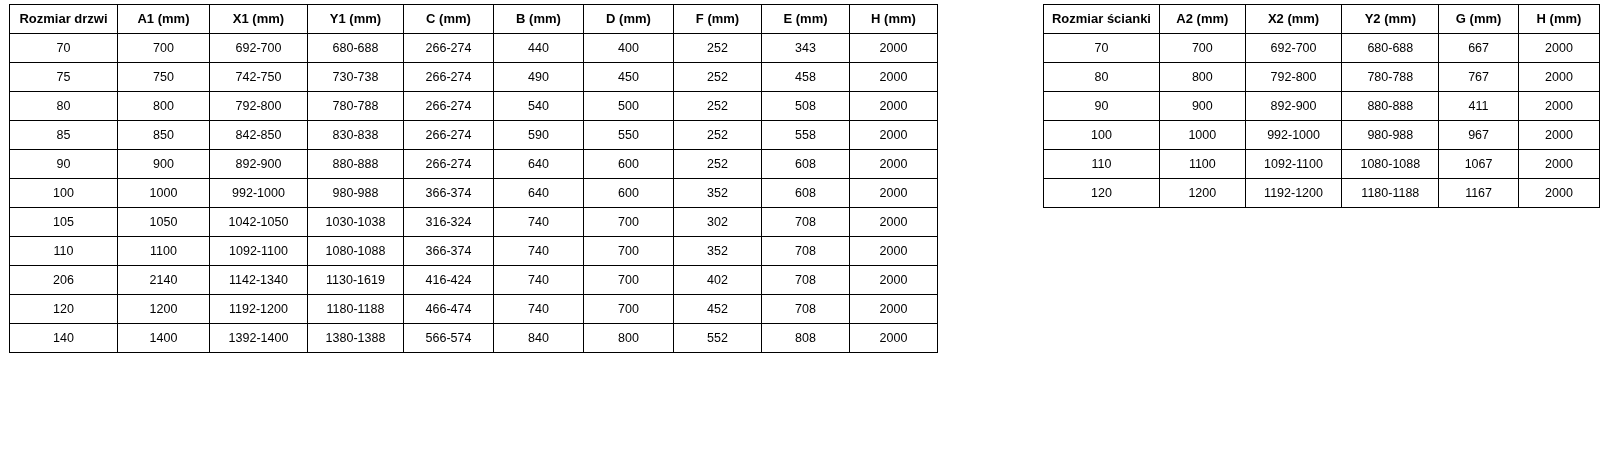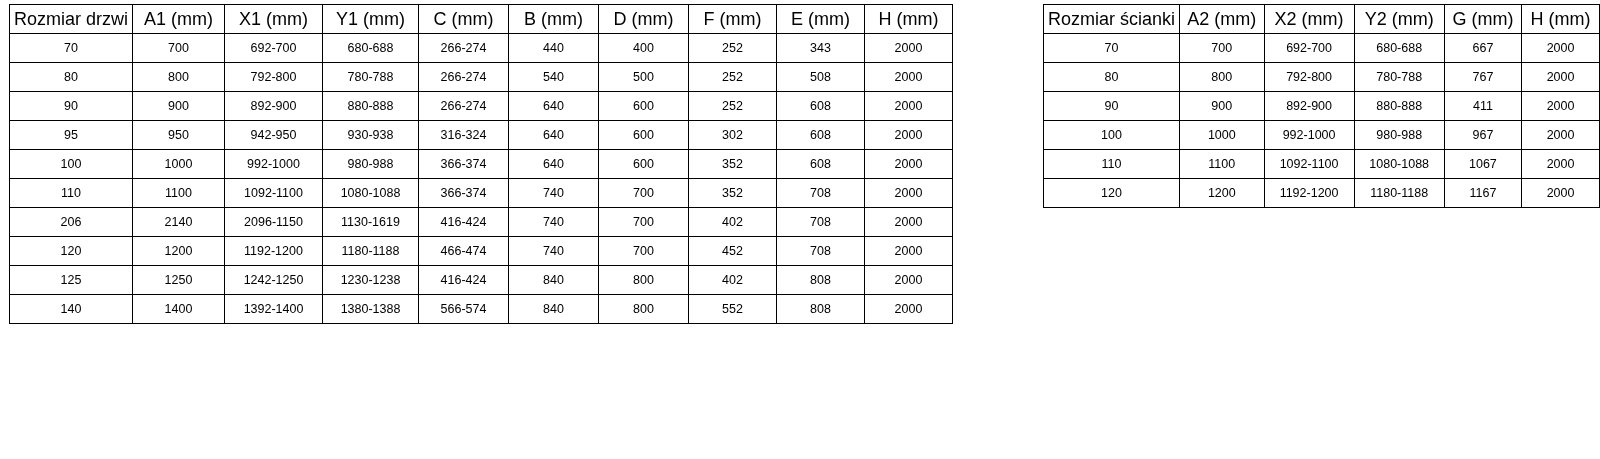--- a/index.html
+++ b/index.html
@@ -35,22 +35,22 @@
     border: 1px solid #000000;
     text-align: center;
     vertical-align: middle;
     height: 28px;
     line-height: 28px;
     padding: 0 4px;
     font-size: 12.5px;
     white-space: nowrap;
   }
   table.spec th {
-    font-weight: normal;
-    font-size: 18px;
+    font-weight: bold;
+    font-size: 13px;
   }
   table.spec td {
     font-weight: normal;
   }
   
   #door-table col.c0 { width: 108px; }
   #door-table col.c1 { width: 92px; }
   #door-table col.c2 { width: 98px; }
   #door-table col.c3 { width: 96px; }
   #door-table col.c4 { width: 90px; }
@@ -108,113 +108,125 @@
             <td>692-700</td>
             <td>680-688</td>
             <td>266-274</td>
             <td>440</td>
             <td>400</td>
             <td>252</td>
             <td>343</td>
             <td>2000</td>
           </tr>
           <tr>
+            <td>75</td>
+            <td>750</td>
+            <td>742-750</td>
+            <td>730-738</td>
+            <td>266-274</td>
+            <td>490</td>
+            <td>450</td>
+            <td>252</td>
+            <td>458</td>
+            <td>2000</td>
+          </tr>
+          <tr>
             <td>80</td>
             <td>800</td>
             <td>792-800</td>
             <td>780-788</td>
             <td>266-274</td>
             <td>540</td>
             <td>500</td>
             <td>252</td>
             <td>508</td>
             <td>2000</td>
           </tr>
           <tr>
+            <td>85</td>
+            <td>850</td>
+            <td>842-850</td>
+            <td>830-838</td>
+            <td>266-274</td>
+            <td>590</td>
+            <td>550</td>
+            <td>252</td>
+            <td>558</td>
+            <td>2000</td>
+          </tr>
+          <tr>
             <td>90</td>
             <td>900</td>
             <td>892-900</td>
             <td>880-888</td>
             <td>266-274</td>
             <td>640</td>
             <td>600</td>
             <td>252</td>
-            <td>608</td>
-            <td>2000</td>
-          </tr>
-          <tr>
-            <td>95</td>
-            <td>950</td>
-            <td>942-950</td>
-            <td>930-938</td>
-            <td>316-324</td>
-            <td>640</td>
-            <td>600</td>
-            <td>302</td>
             <td>608</td>
             <td>2000</td>
           </tr>
           <tr>
             <td>100</td>
             <td>1000</td>
             <td>992-1000</td>
             <td>980-988</td>
             <td>366-374</td>
             <td>640</td>
             <td>600</td>
             <td>352</td>
             <td>608</td>
             <td>2000</td>
           </tr>
           <tr>
+            <td>105</td>
+            <td>1050</td>
+            <td>1042-1050</td>
+            <td>1030-1038</td>
+            <td>316-324</td>
+            <td>740</td>
+            <td>700</td>
+            <td>302</td>
+            <td>708</td>
+            <td>2000</td>
+          </tr>
+          <tr>
             <td>110</td>
             <td>1100</td>
             <td>1092-1100</td>
             <td>1080-1088</td>
             <td>366-374</td>
             <td>740</td>
             <td>700</td>
             <td>352</td>
             <td>708</td>
             <td>2000</td>
           </tr>
           <tr>
             <td>206</td>
             <td>2140</td>
-            <td>2096-1150</td>
+            <td>1142-1340</td>
             <td>1130-1619</td>
             <td>416-424</td>
             <td>740</td>
             <td>700</td>
             <td>402</td>
             <td>708</td>
             <td>2000</td>
           </tr>
           <tr>
             <td>120</td>
             <td>1200</td>
             <td>1192-1200</td>
             <td>1180-1188</td>
             <td>466-474</td>
             <td>740</td>
             <td>700</td>
             <td>452</td>
             <td>708</td>
-            <td>2000</td>
-          </tr>
-          <tr>
-            <td>125</td>
-            <td>1250</td>
-            <td>1242-1250</td>
-            <td>1230-1238</td>
-            <td>416-424</td>
-            <td>840</td>
-            <td>800</td>
-            <td>402</td>
-            <td>808</td>
             <td>2000</td>
           </tr>
           <tr>
             <td>140</td>
             <td>1400</td>
             <td>1392-1400</td>
             <td>1380-1388</td>
             <td>566-574</td>
             <td>840</td>
             <td>800</td>

